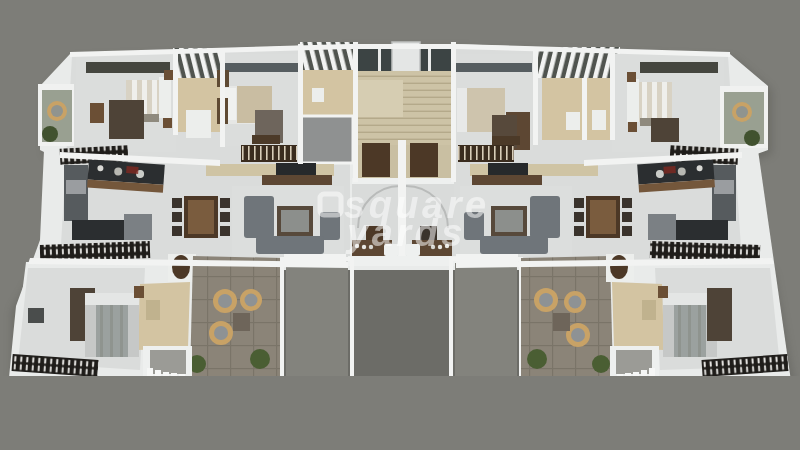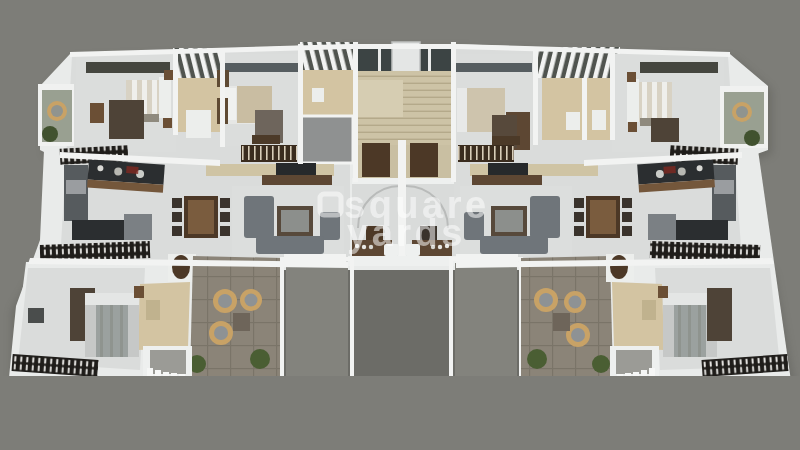--- a/index.html
+++ b/index.html
@@ -1,16 +1,16 @@
 <!DOCTYPE html>
 <html><head>
 <meta charset="utf-8">
 <style>
   html,body{margin:0;padding:0;background:#7d7d78;}
-  #stage{position:relative;width:800px;height:376px;overflow:hidden;font-family:"Liberation Sans",sans-serif;}
+  #stage{position:relative;width:800px;height:376px;overflow:hidden;font-family:"Liberation Sans",sans-serif;font-style:italic;}
 </style>
 </head>
 <body>
 <div id="stage">
 <svg width="800" height="450" viewBox="0 0 800 450">
 <defs>
   <filter id="soft" x="-5%" y="-5%" width="110%" height="110%">
           <feGaussianBlur stdDeviation="4"></feGaussianBlur>
         </filter>
   <pattern id="balusters" width="6" height="17" patternUnits="userSpaceOnUse">

